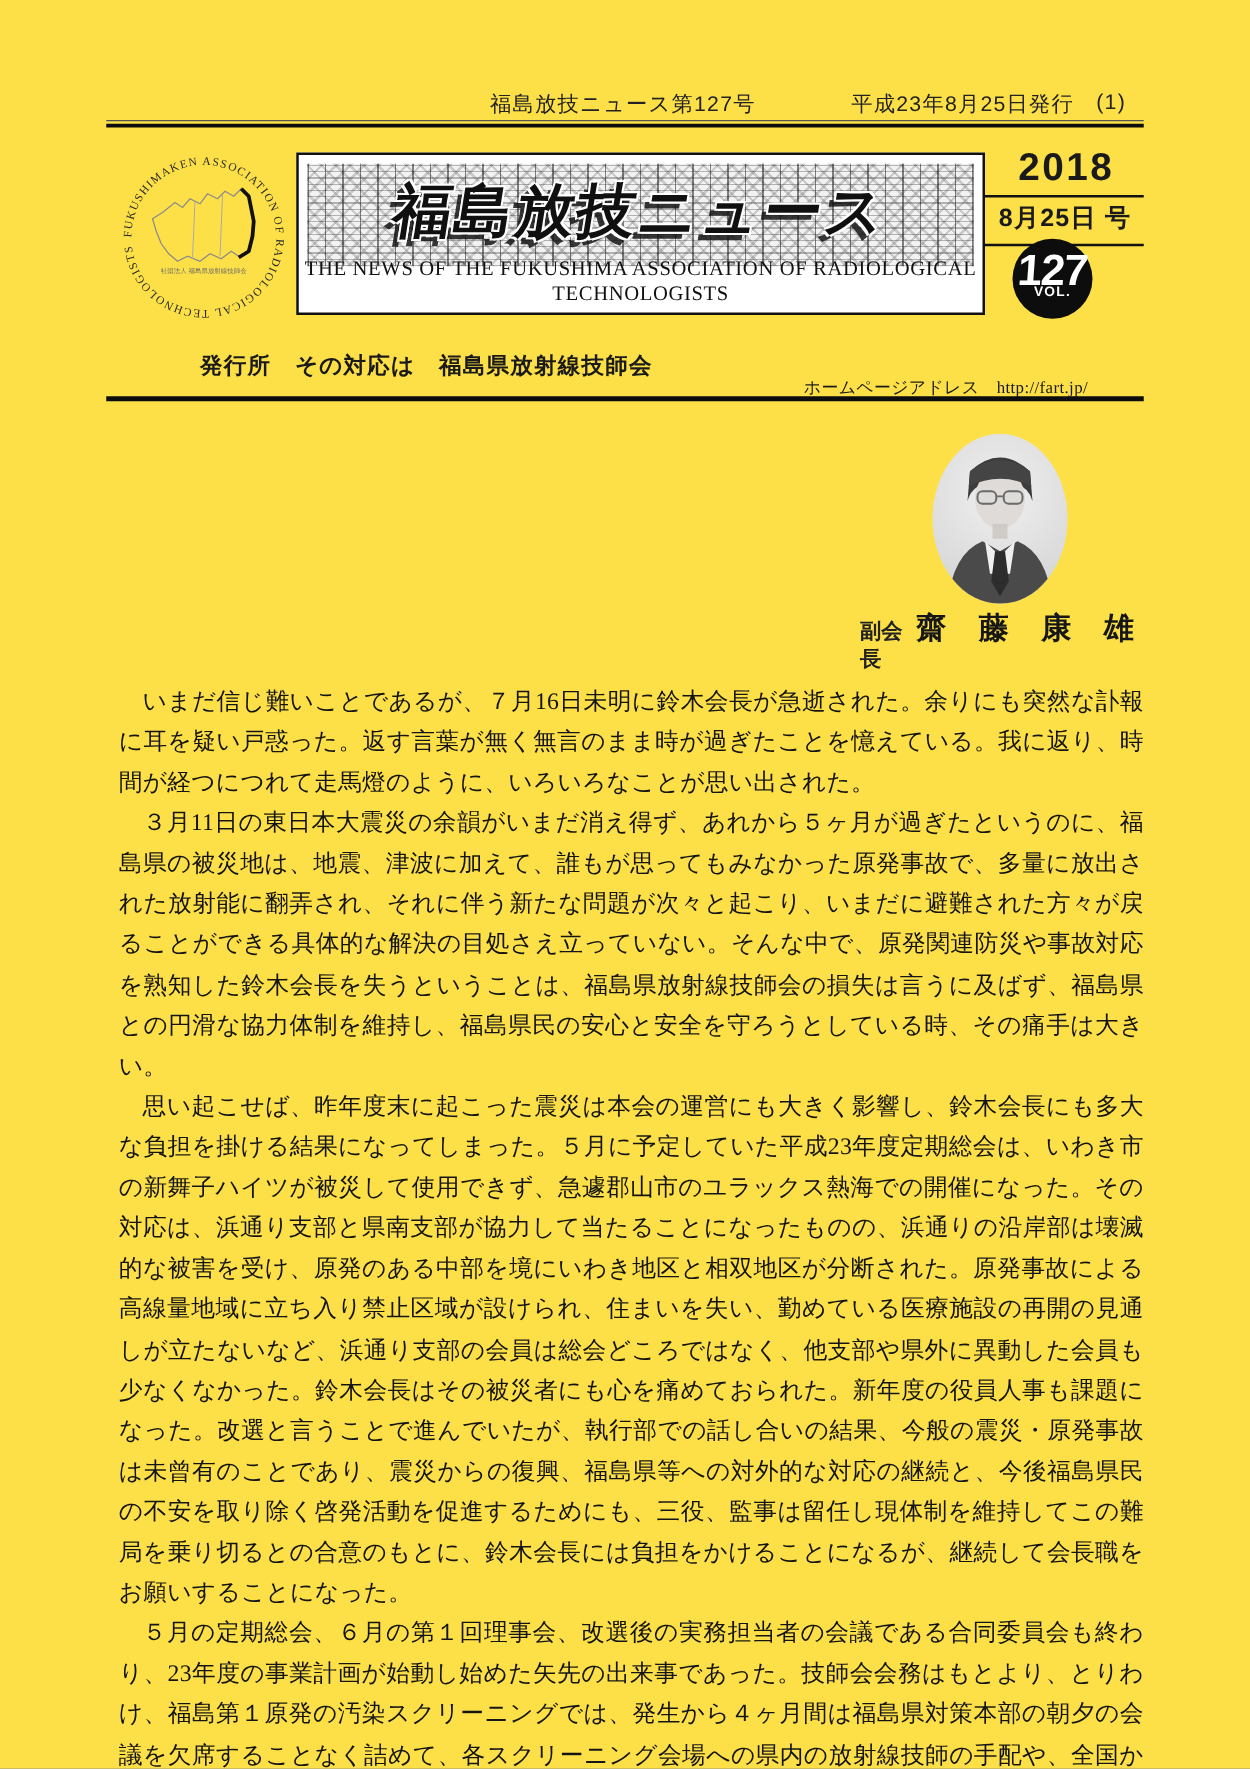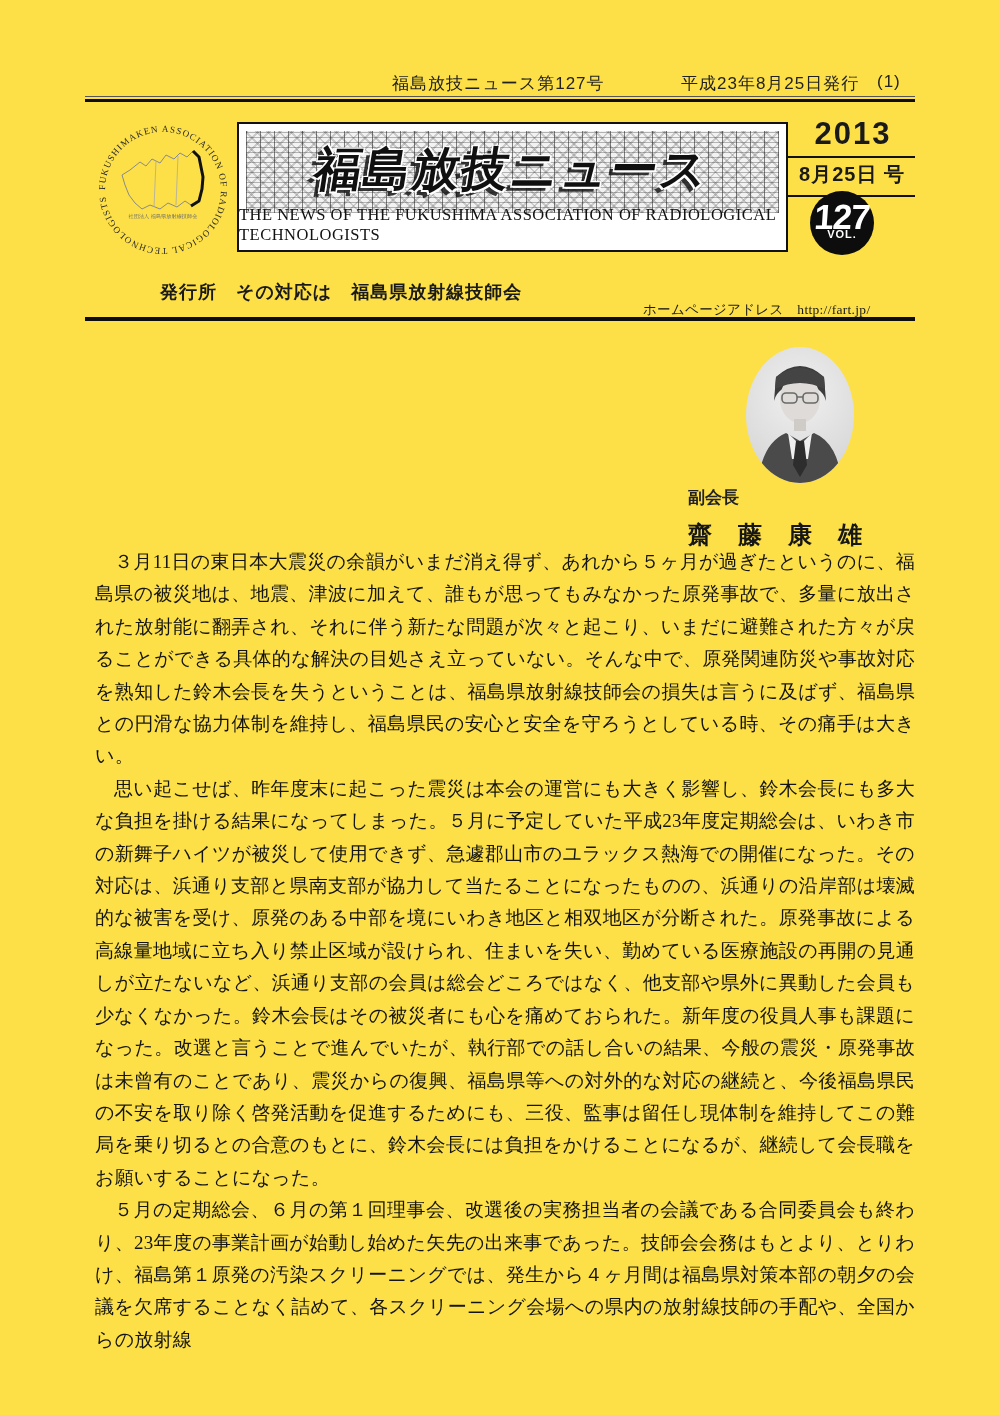--- a/index.html
+++ b/index.html
@@ -25,21 +25,21 @@
       background-image:
         repeating-linear-gradient(90deg, rgba(30,30,30,.55) 0 1px, transparent 1px 14px),
         repeating-linear-gradient(0deg, rgba(30,30,30,.30) 0 1px, transparent 1px 5px),
         repeating-linear-gradient(45deg, rgba(110,110,110,.30) 0 2px, transparent 2px 8px),
         repeating-linear-gradient(135deg, rgba(110,110,110,.30) 0 2px, transparent 2px 8px);}
   .banner-title{position:absolute;left:0;right:0;top:14px;text-align:center;
       font-size:47px;font-weight:900;letter-spacing:2px;color:#101010;
       transform:skewX(-9deg);
       text-shadow:-1.5px -1.5px 0 #fff,1.5px -1.5px 0 #fff,-1.5px 1.5px 0 #fff,
                   1.5px 1.5px 0 #fff,-5px 5px 0 rgba(20,20,20,.85);}
-  .banner-sub{position:absolute;left:0;right:0;bottom:5px;text-align:left;
+  .banner-sub{position:absolute;left:0;right:0;bottom:5px;text-align:center;
       font-size:16.5px;letter-spacing:.5px;color:#111;}
 
   
   .year{left:792px;top:116px;width:122px;text-align:center;font-size:31px;
         font-weight:bold;letter-spacing:2px;}
   .rc-rule{left:788px;width:127px;border-top:2px solid #111;height:0;}
   .issue-date{left:790px;top:161px;width:124px;text-align:center;font-size:20px;
         font-weight:bold;letter-spacing:1px;}
   .vol-circle{left:810px;top:191px;width:64px;height:64px;border-radius:50%;
         background:#0d0d0d;color:#fff;text-align:center;}
@@ -69,21 +69,21 @@
       background:rgba(255,255,255,.30);}
   .headline{position:absolute;left:0;right:0;top:58px;text-align:center;
       font-size:46px;font-weight:900;letter-spacing:1px;color:#0d0d0d;
       text-shadow:-2px -2px 0 #fff,2px -2px 0 #fff,-2px 2px 0 #fff,2px 2px 0 #fff,
                   3px 4px 4px rgba(0,0,0,.35);}
 
   
   .portrait{left:746px;top:347px;width:108px;height:136px;border-radius:50%;
       overflow:hidden;background:radial-gradient(circle at 50% 35%, #f0f0f0 0%, #d8d8d8 75%, #cccccc 100%);}
   .caption{left:688px;top:486px;width:220px;display:flex;align-items:baseline;
-      justify-content:flex-end;gap:10px;flex-direction:column;}
+      justify-content:flex-end;gap:10px;}
   .author-title{font-size:17px;font-weight:bold;color:#222;}
   .author-name{font-size:24px;font-weight:bold;color:#161616;letter-spacing:1px;white-space:nowrap;text-align:center;}
 
   
   .article{left:95px;top:546px;width:820px;}
   .article p{margin:0;font-size:19px;line-height:32.4px;text-align:justify;
       text-indent:1em;color:#141414;letter-spacing:.2px;}
 </style>
 </head>
 <body>
@@ -112,21 +112,21 @@
       <text x="73" y="106" text-anchor="middle" font-size="5.2" fill="#6a6a6a" font-family="Liberation Sans, DejaVu Sans, sans-serif">社団法人 福島県放射線技師会</text>
     </svg>
   </div>
 
   <div class="abs banner">
     <div class="pattern"></div>
     <div class="banner-title sans">福島放技ニュース</div>
     <div class="banner-sub serif">THE NEWS OF THE FUKUSHIMA ASSOCIATION OF RADIOLOGICAL TECHNOLOGISTS</div>
   </div>
 
-  <div class="abs sans year">2013</div>
+  <div class="abs sans year">2018</div>
   <div class="abs rc-rule" style="top:156px"></div>
   <div class="abs sans issue-date">8月25日 号</div>
   <div class="abs rc-rule" style="top:195px"></div>
   <div class="abs sans vol-circle">
     <div class="vol-num">127</div>
     <div class="vol-label">VOL.</div>
   </div>
 
   <div class="abs serif issuer">発行所　その対応は　福島県放射線技師会</div>
   <div class="abs serif homepage">ホームページアドレス　http://fart.jp/</div>
@@ -146,18 +146,19 @@
       <path d="M42,86 L54,98 66,86 L62,112 46,112 Z" fill="#efefef"></path>
       <path d="M50,94 h8 l3,24 -7,12 -7,-12 Z" fill="#2d2d2d"></path>
     </svg>
   </div>
   <div class="abs caption sans">
     <span class="author-title">副会長</span>
     <span class="author-name">齋　藤　康　雄</span>
   </div>
 
   <div class="abs article">
+    <p>いまだ信じ難いことであるが、７月16日未明に鈴木会長が急逝された。余りにも突然な訃報に耳を疑い戸惑った。返す言葉が無く無言のまま時が過ぎたことを憶えている。我に返り、時間が経つにつれて走馬燈のように、いろいろなことが思い出された。</p>
     <p>３月11日の東日本大震災の余韻がいまだ消え得ず、あれから５ヶ月が過ぎたというのに、福島県の被災地は、地震、津波に加えて、誰もが思ってもみなかった原発事故で、多量に放出された放射能に翻弄され、それに伴う新たな問題が次々と起こり、いまだに避難された方々が戻ることができる具体的な解決の目処さえ立っていない。そんな中で、原発関連防災や事故対応を熟知した鈴木会長を失うということは、福島県放射線技師会の損失は言うに及ばず、福島県との円滑な協力体制を維持し、福島県民の安心と安全を守ろうとしている時、その痛手は大きい。</p>
     <p>思い起こせば、昨年度末に起こった震災は本会の運営にも大きく影響し、鈴木会長にも多大な負担を掛ける結果になってしまった。５月に予定していた平成23年度定期総会は、いわき市の新舞子ハイツが被災して使用できず、急遽郡山市のユラックス熱海での開催になった。その対応は、浜通り支部と県南支部が協力して当たることになったものの、浜通りの沿岸部は壊滅的な被害を受け、原発のある中部を境にいわき地区と相双地区が分断された。原発事故による高線量地域に立ち入り禁止区域が設けられ、住まいを失い、勤めている医療施設の再開の見通しが立たないなど、浜通り支部の会員は総会どころではなく、他支部や県外に異動した会員も少なくなかった。鈴木会長はその被災者にも心を痛めておられた。新年度の役員人事も課題になった。改選と言うことで進んでいたが、執行部での話し合いの結果、今般の震災・原発事故は未曾有のことであり、震災からの復興、福島県等への対外的な対応の継続と、今後福島県民の不安を取り除く啓発活動を促進するためにも、三役、監事は留任し現体制を維持してこの難局を乗り切るとの合意のもとに、鈴木会長には負担をかけることになるが、継続して会長職をお願いすることになった。</p>
     <p>５月の定期総会、６月の第１回理事会、改選後の実務担当者の会議である合同委員会も終わり、23年度の事業計画が始動し始めた矢先の出来事であった。技師会会務はもとより、とりわけ、福島第１原発の汚染スクリーニングでは、発生から４ヶ月間は福島県対策本部の朝夕の会議を欠席することなく詰めて、各スクリーニング会場への県内の放射線技師の手配や、全国からの放射線</p>
   </div>
 
 </div>
 
 </body></html>

